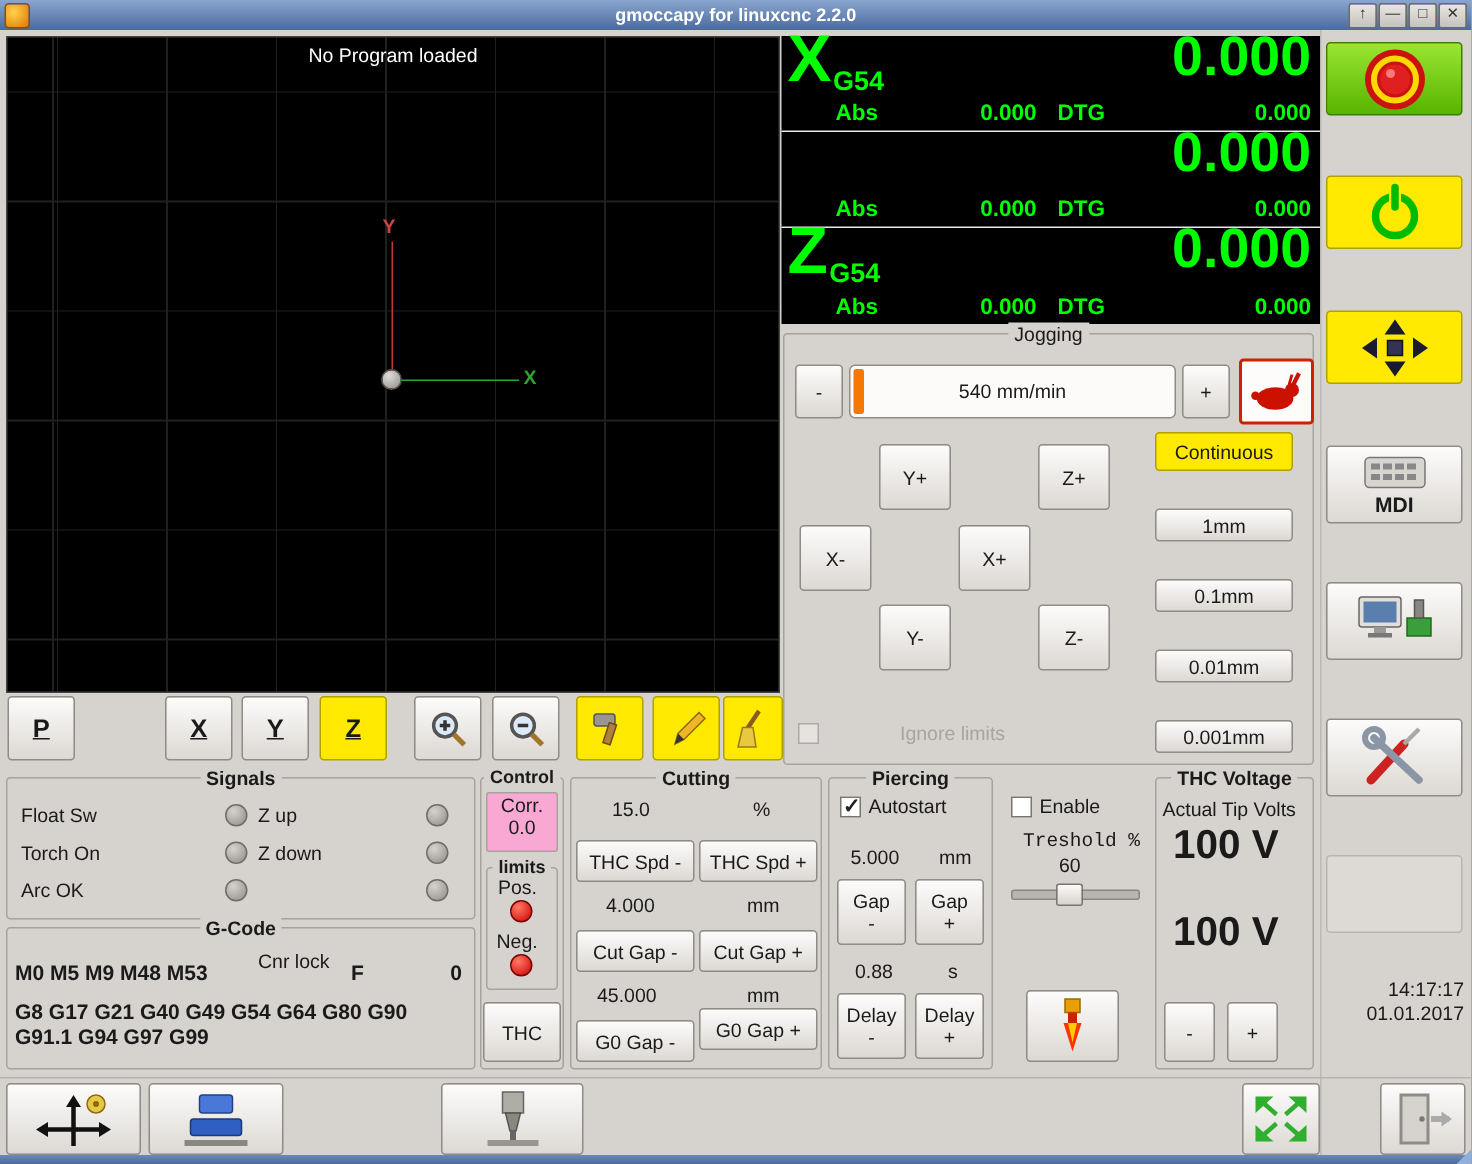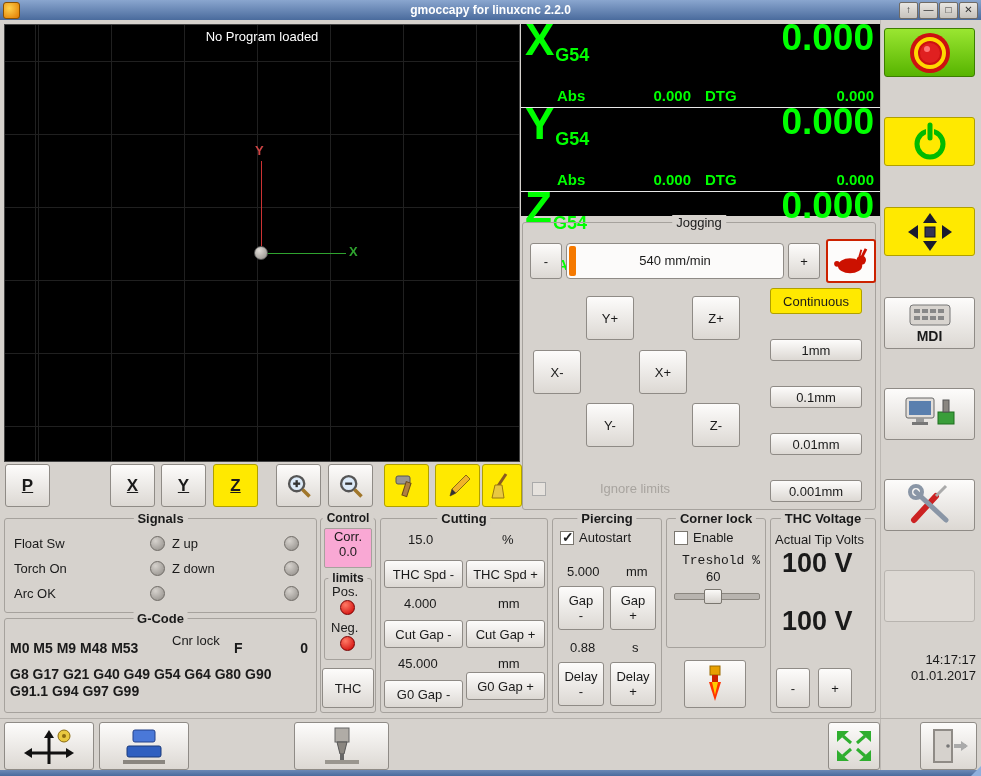--- a/index.html
+++ b/index.html
@@ -19,21 +19,21 @@
   .btn.yellow{background:#ffe900;border-color:#b0a000;}
   .btn.green{background:linear-gradient(#9ae631,#57b400);border-color:#3c7e00;}
   .btn.disabled{background:#ddd9d4;border-color:#b8b4af;}
   .letter-btn{font-size:17px;font-weight:bold;text-decoration:underline;}
   
   .frame{position:absolute;box-sizing:border-box;border:1px solid #a6a29d;border-radius:3px;}
   .frame-title{position:absolute;top:-8px;left:50%;transform:translateX(-50%);background:#d6d2cd;padding:0 4px;font-size:13px;white-space:nowrap;}
   .frame-title.bold{font-weight:bold;}
   
   #dro{left:521px;top:24px;width:359px;height:192px;background:#000;}
-  .dro-row{position:relative;width:100%;height:84px;border-bottom:1px solid #e8e8e8;box-sizing:border-box;padding-left:44px;}
+  .dro-row{position:relative;width:100%;height:64px;border-bottom:1px solid #e8e8e8;box-sizing:border-box;padding-left:44px;}
   .dro-row:last-child{border-bottom:none;}
   .dro-letter{position:absolute;left:4px;top:-8px;font-size:44px;font-weight:bold;color:#00ff00;line-height:1.1;}
   .dro-sys{font-size:18px;vertical-align:-6px;margin-left:1px;}
   .dro-main{position:absolute;right:6px;top:-6px;font-size:37px;font-weight:bold;color:#00ff00;line-height:1.1;}
   .dro-sub{position:absolute;left:0;right:0;bottom:2px;height:18px;color:#00ff00;font-weight:bold;font-size:15px;}
   .dro-sub span{position:absolute;}
   .led{width:15px;height:15px;border-radius:50%;background:radial-gradient(circle at 35% 30%,#d6d2cd,#8f8b86);border:1px solid #6f6b66;box-sizing:border-box;}
   .led.red{background:radial-gradient(circle at 35% 30%,#ff7a66,#cc0000);border-color:#7a0000;}
   .cb{position:absolute;width:14px;height:14px;background:#fff;border:1px solid #7a766f;box-sizing:border-box;}
   .cb.checked::after{content:"✓";position:absolute;left:1px;top:-3px;font-size:14px;font-weight:bold;color:#222;}
@@ -120,21 +120,20 @@
       <div class="dro-letter"><span>X</span><span class="dro-sys">G54</span></div>
       <div class="dro-main">0.000</div>
       <div class="dro-sub">
         <span style="left:36px;">Abs</span>
         <span style="left:95px;width:75px;text-align:right;">0.000</span>
         <span style="left:184px;">DTG</span>
         <span style="right:6px;width:75px;text-align:right;">0.000</span>
       </div>
     </div>
     <div class="dro-row">
-      <div class="dro-letter"><span>Y</span><span class="dro-sys">G54</span></div>
       <div class="dro-main">0.000</div>
       <div class="dro-sub">
         <span style="left:36px;">Abs</span>
         <span style="left:95px;width:75px;text-align:right;">0.000</span>
         <span style="left:184px;">DTG</span>
         <span style="right:6px;width:75px;text-align:right;">0.000</span>
       </div>
     </div>
     <div class="dro-row">
       <div class="dro-letter"><span>Z</span><span class="dro-sys">G54</span></div>
@@ -257,23 +256,20 @@
   <div class="lbl" style="left:632px;top:640px;">s</div>
   <div class="btn" style="left:558px;top:662px;width:46px;height:44px;flex-direction:column;line-height:15px;">
     <span>Delay</span>
     <span>-</span>
   </div>
   <div class="btn" style="left:610px;top:662px;width:46px;height:44px;flex-direction:column;line-height:15px;">
     <span>Delay</span>
     <span>+</span>
   </div>
 
-  <div class="frame" style="left:666px;top:518px;width:100px;height:130px;">
-    <div class="frame-title bold">Corner lock</div>
-  </div>
   <div class="cb" style="left:674px;top:531px;"></div>
   <div class="lbl" style="left:693px;top:530px;">Enable</div>
   <div class="lbl" style="left:682px;top:553px;font-family:Liberation Mono, monospace;">Treshold %</div>
   <div class="lbl" style="left:706px;top:569px;">60</div>
   <div class="slider-groove" style="left:674px;top:593px;width:84px;"></div>
   <div class="slider-handle" style="left:704px;top:589px;"></div>
 
   <div class="btn" style="left:684px;top:660px;width:62px;height:48px;">
     <span>
         <svg width="26" height="38" viewBox="0 0 26 38">

